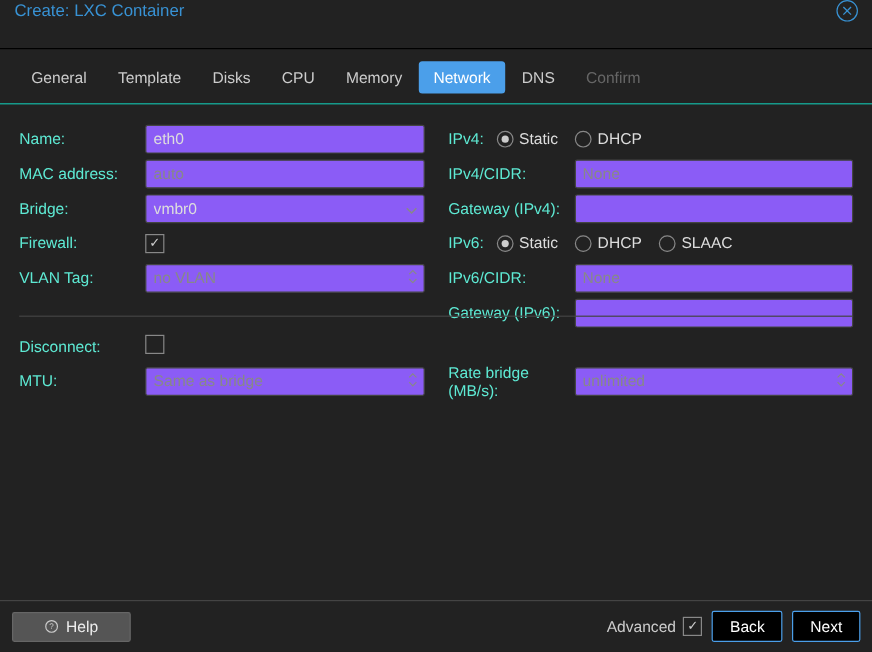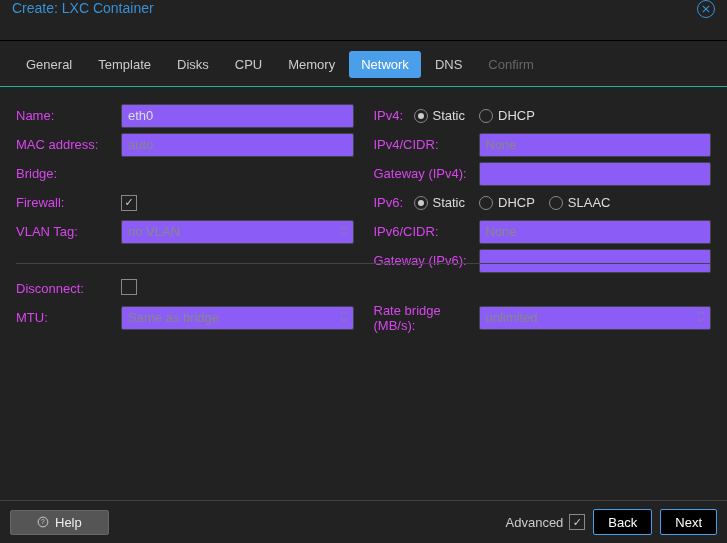--- a/index.html
+++ b/index.html
@@ -80,21 +80,21 @@
     flex-direction: column;
     gap: 0;
   }
   .row {
     display: flex;
     align-items: center;
     height: 29px;
   }
   .row .lbl {
     width: 105px;
-    color: #d946ef;
+    color: #5eead4;
     flex-shrink: 0;
   }
   .field {
     flex: 1;
     min-width: 0;
     position: relative;
   }
   input[type="text"].txt {
     width: 100%;
     height: 24px;
@@ -265,20 +265,28 @@
           </div>
         </div>
         <div class="row">
           <div class="lbl">MAC address:</div>
           <div class="field">
             <input type="text" class="txt" placeholder="auto" style="">
           </div>
         </div>
         <div class="row">
           <div class="lbl">Bridge:</div>
+          <div class="field combo">
+            <input type="text" class="txt" value="vmbr0" style="">
+            <span class="chev">
+              <svg width="10" height="6" viewBox="0 0 10 6">
+                  <path d="M1 1 L5 5 L9 1" stroke="#888" stroke-width="1.2" fill="none"></path>
+                </svg>
+            </span>
+          </div>
         </div>
         <div class="row">
           <div class="lbl">Firewall:</div>
           <div class="field">
             <span class="chk checked"></span>
           </div>
         </div>
         <div class="row">
           <div class="lbl">VLAN Tag:</div>
           <div class="field combo spinner">

